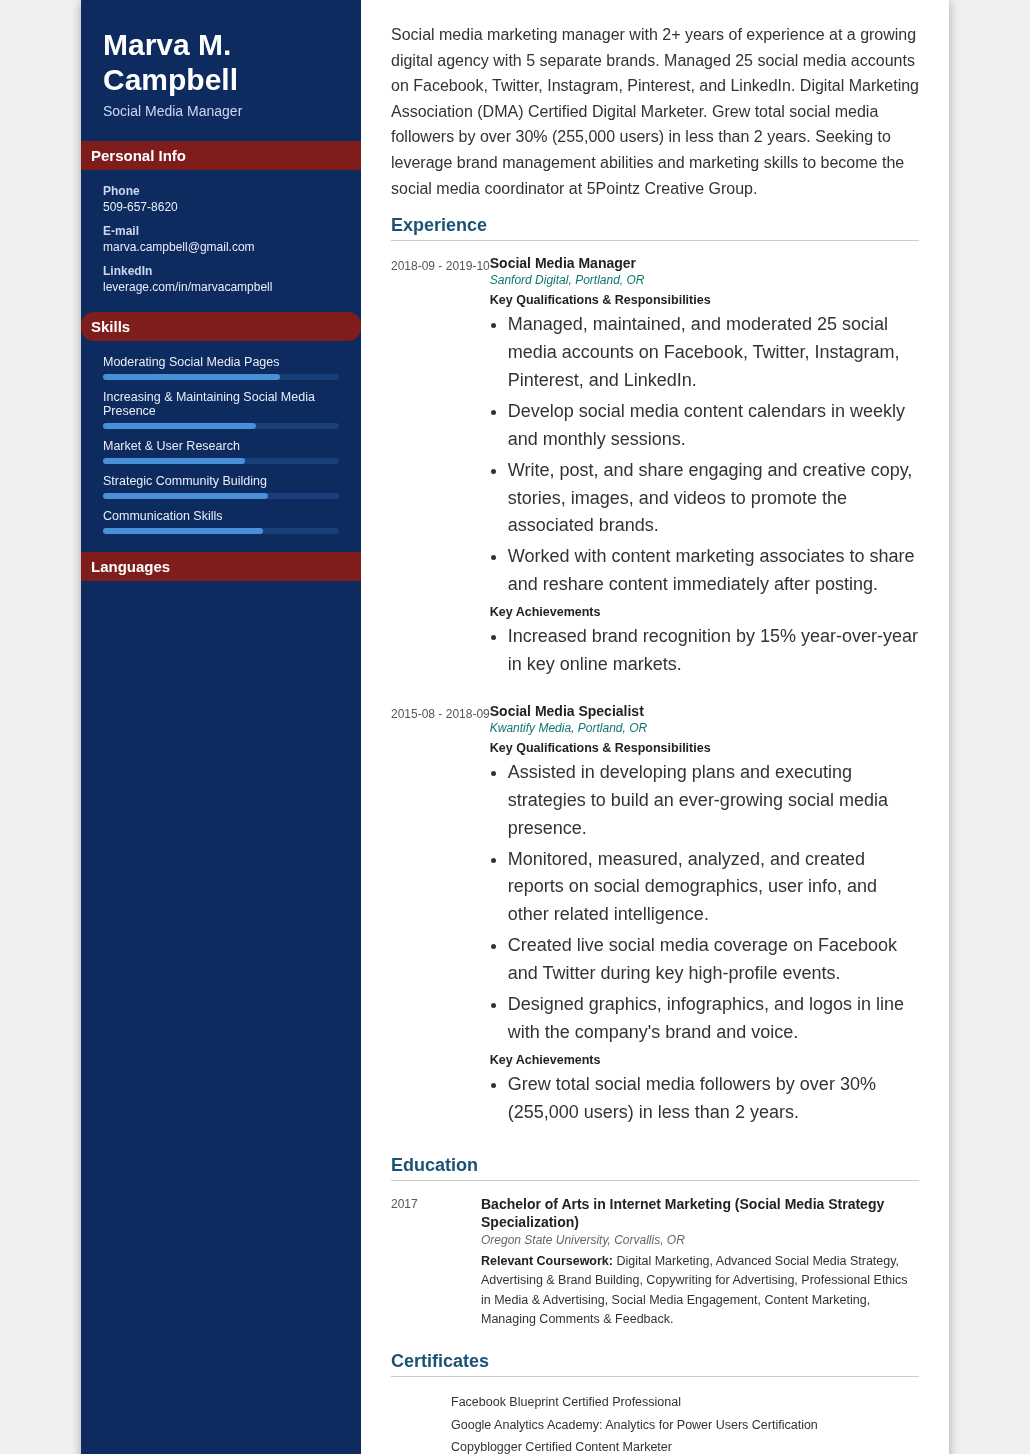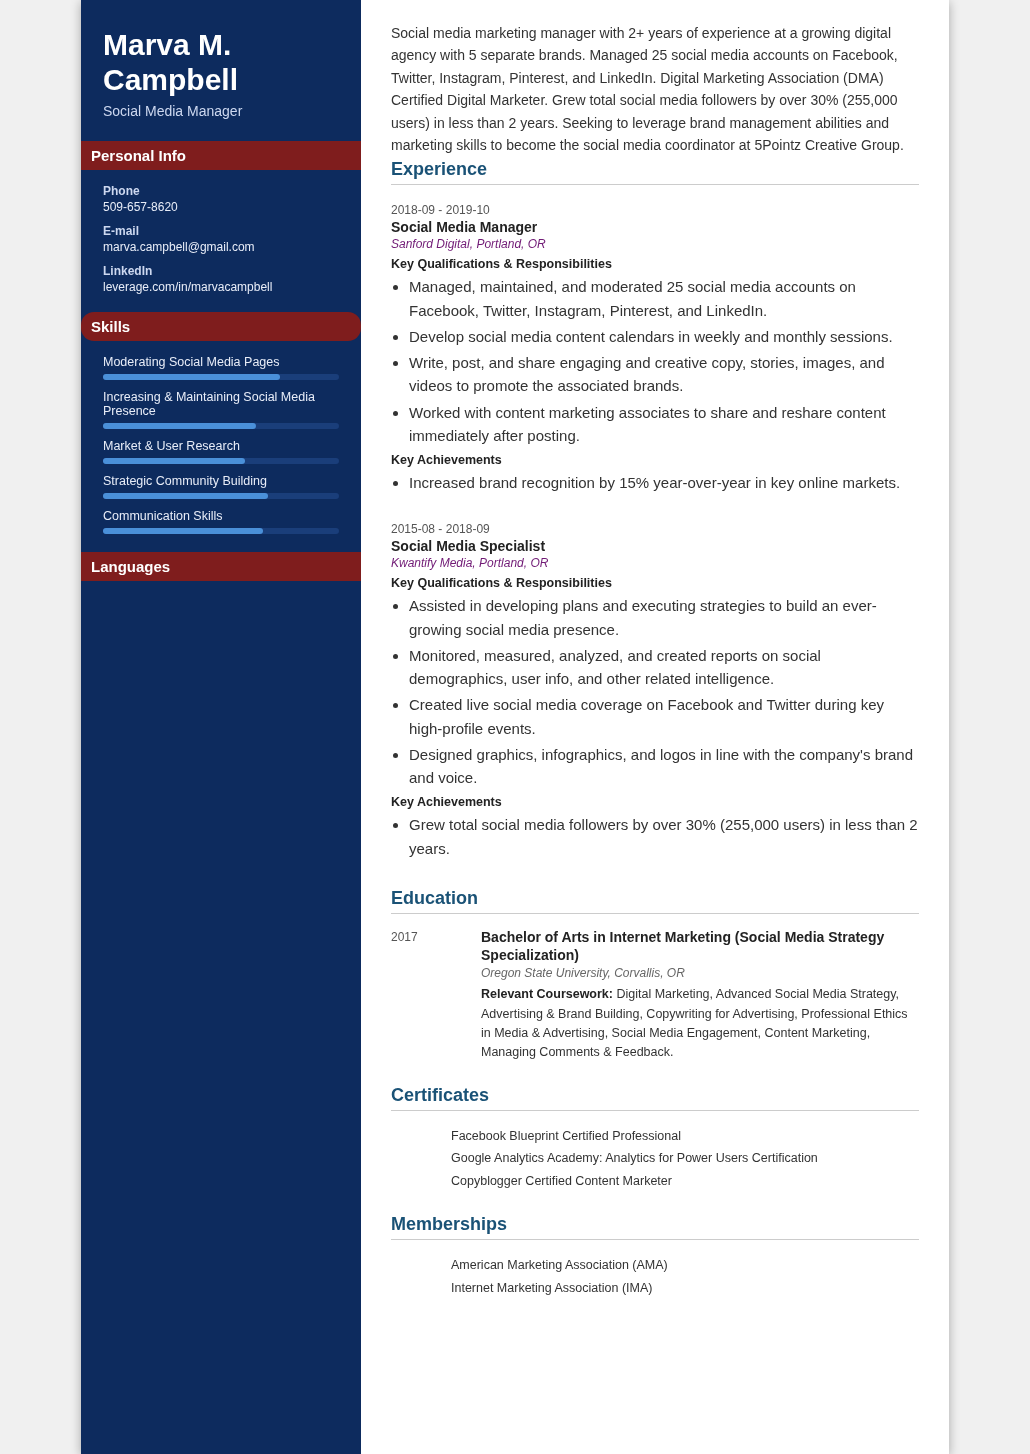--- a/index.html
+++ b/index.html
@@ -90,73 +90,72 @@
       color: #cdd8f0;
       text-align: center;
       margin-top: 4px;
     }
     
     .main {
       flex: 1;
       padding: 22px 30px 30px 30px;
     }
     .summary-text {
-      font-size: 14px;
+      font-size: 16px;
       color: #333;
       line-height: 1.6;
-      margin-bottom: 3px;
+      margin-bottom: 14px;
     }
     .section-title {
       font-size: 18px;
       font-weight: bold;
       color: #1a5276;
       border-bottom: 1px solid #ccc;
       padding-bottom: 4px;
       margin-bottom: 14px;
     }
     .section { margin-bottom: 22px; }
     .exp-entry {
       display: flex;
       margin-bottom: 18px;
-      flex-direction: column;
     }
     .exp-date {
       min-width: 90px;
       font-size: 12px;
       color: #555;
       padding-top: 2px;
       line-height: 1.5;
     }
     .exp-content { flex: 1; }
     .exp-job-title {
       font-size: 14px;
       font-weight: bold;
       color: #222;
       margin-bottom: 2px;
     }
     .exp-company {
       font-size: 12px;
-      color: #701a75;
+      color: #0f766e;
       font-style: italic;
       margin-bottom: 6px;
     }
     .exp-sub-header {
       font-size: 12.5px;
       font-weight: bold;
       color: #222;
       margin-bottom: 4px;
       margin-top: 6px;
     }
     .exp-bullets {
       list-style: disc;
       padding-left: 18px;
       margin-bottom: 6px;
     }
     .exp-bullets li {
-      font-size: 15px;
+      font-size: 18px;
       color: #333;
       line-height: 1.55;
       margin-bottom: 3px;
     }
     .edu-entry {
       display: flex;
       margin-bottom: 14px;
     }
     .edu-date {
       min-width: 90px;

